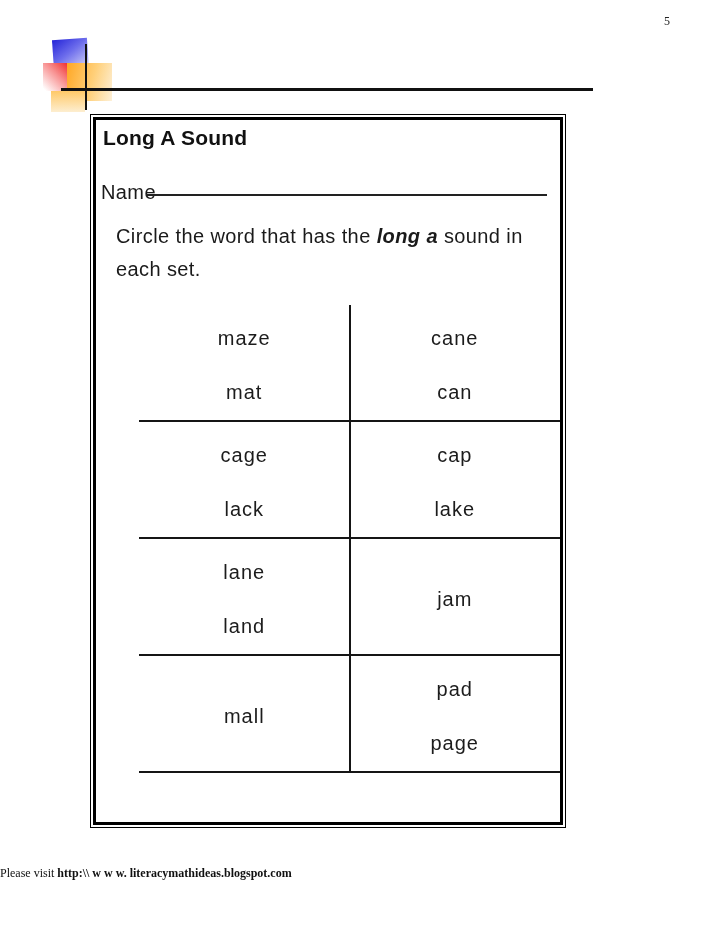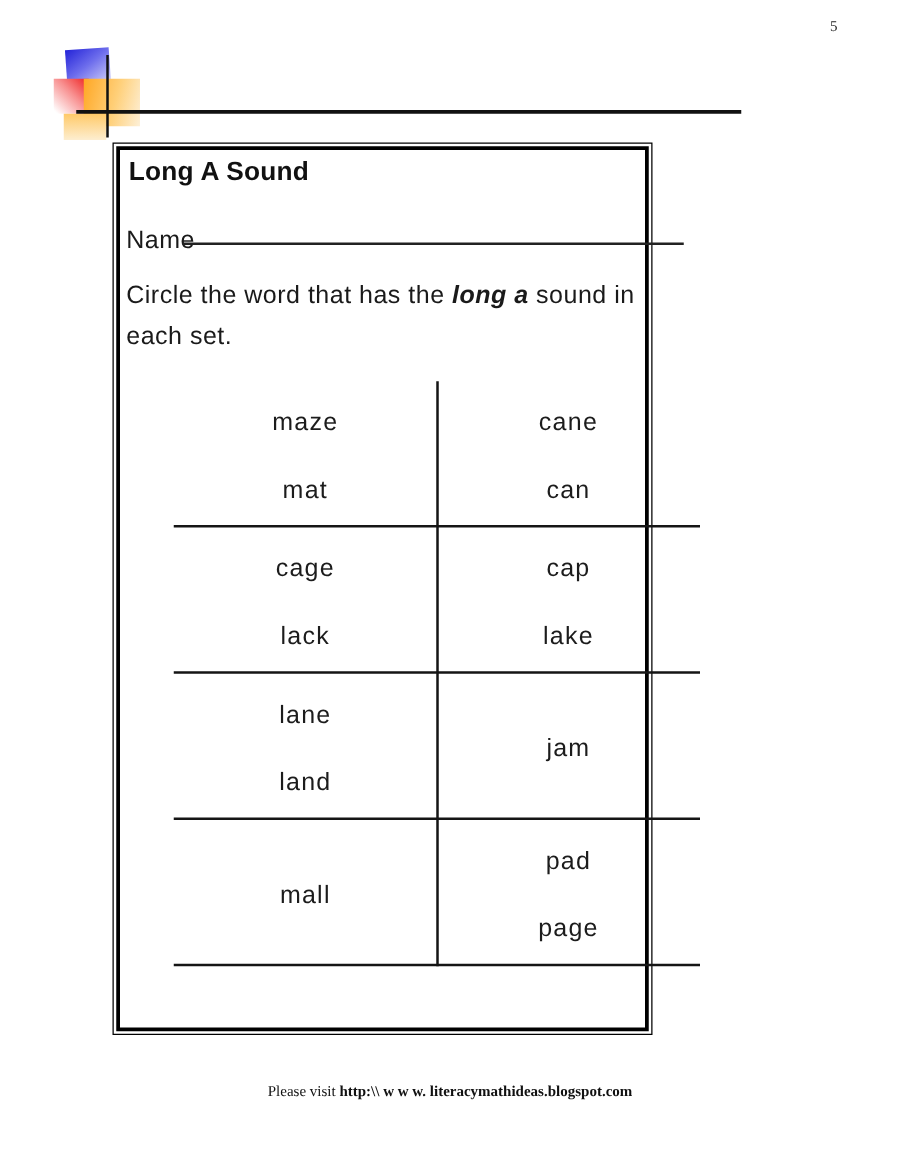--- a/index.html
+++ b/index.html
@@ -22,35 +22,35 @@
     background:linear-gradient(225deg,#ee2020 0%,#f89090 45%,#ffffff 95%);}
   .sq-orange{left:27px;top:27px;width:45px;height:38px;
     background:linear-gradient(105deg,#ffa724 0%,#ffd07a 55%,#fdf0d8 100%);}
   .sq-orange2{left:11px;top:55px;width:34px;height:21px;
     background:linear-gradient(180deg,#ffc968 0%,#fdeed0 100%);}
   .logo-vline{position:absolute;left:85px;top:44px;width:2px;height:66px;background:#111;}
   .top-rule{position:absolute;left:61px;top:88px;width:532px;height:3px;background:#111;}
 
   
   .ws-box{
-    position:absolute;left:93px;top:117px;width:426px;height:708px;
+    position:absolute;left:93px;top:117px;width:470px;height:708px;
     box-sizing:border-box;border:3px solid #000;
     box-shadow:0 0 0 2px #fff, 0 0 0 3px #000;
     background:#fff;
     text-decoration:underline;
   }
   .ws-inner{position:relative;width:100%;height:100%;}
   .ws-title{
     position:absolute;left:7px;top:6px;
     font-size:21px;font-weight:700;letter-spacing:.2px;color:#111;
   }
   .name-label{position:absolute;left:5px;top:61px;font-size:20px;letter-spacing:.4px;}
   .name-line{position:absolute;left:50px;top:74px;width:401px;height:2px;background:#222;}
   .instructions{
-    position:absolute;left:5px;top:100px;width:426px;
+    position:absolute;left:20px;top:100px;width:426px;
     font-size:20px;line-height:33px;letter-spacing:.4px;
   }
   .instructions .em{font-weight:700;font-style:italic;}
 
   
   .word-table{position:absolute;left:43px;top:185px;width:421px;height:468px;}
   .wrow{
     display:flex;height:117px;box-sizing:border-box;
     border-bottom:2px solid #151515;
   }
@@ -62,21 +62,21 @@
     height:50%;display:flex;align-items:center;justify-content:center;
     font-size:20px;letter-spacing:1px;color:#1c1c1c;
   }
   .col-divider{
     position:absolute;left:50%;top:0;width:2px;height:468px;
     margin-left:-1px;background:#151515;
   }
 
   
   .footer{
-    position:absolute;left:0;right:0;top:866px;text-align:center;
+    position:absolute;left:0;right:0;top:866px;text-align:left;
     font-family:"Liberation Serif", serif;font-size:12px;color:#111;
   }
   .footer .link{font-weight:700;}
 </style>
 </head>
 <body>
 
 <div class="page-number">5</div>
 
 <div class="logo">

